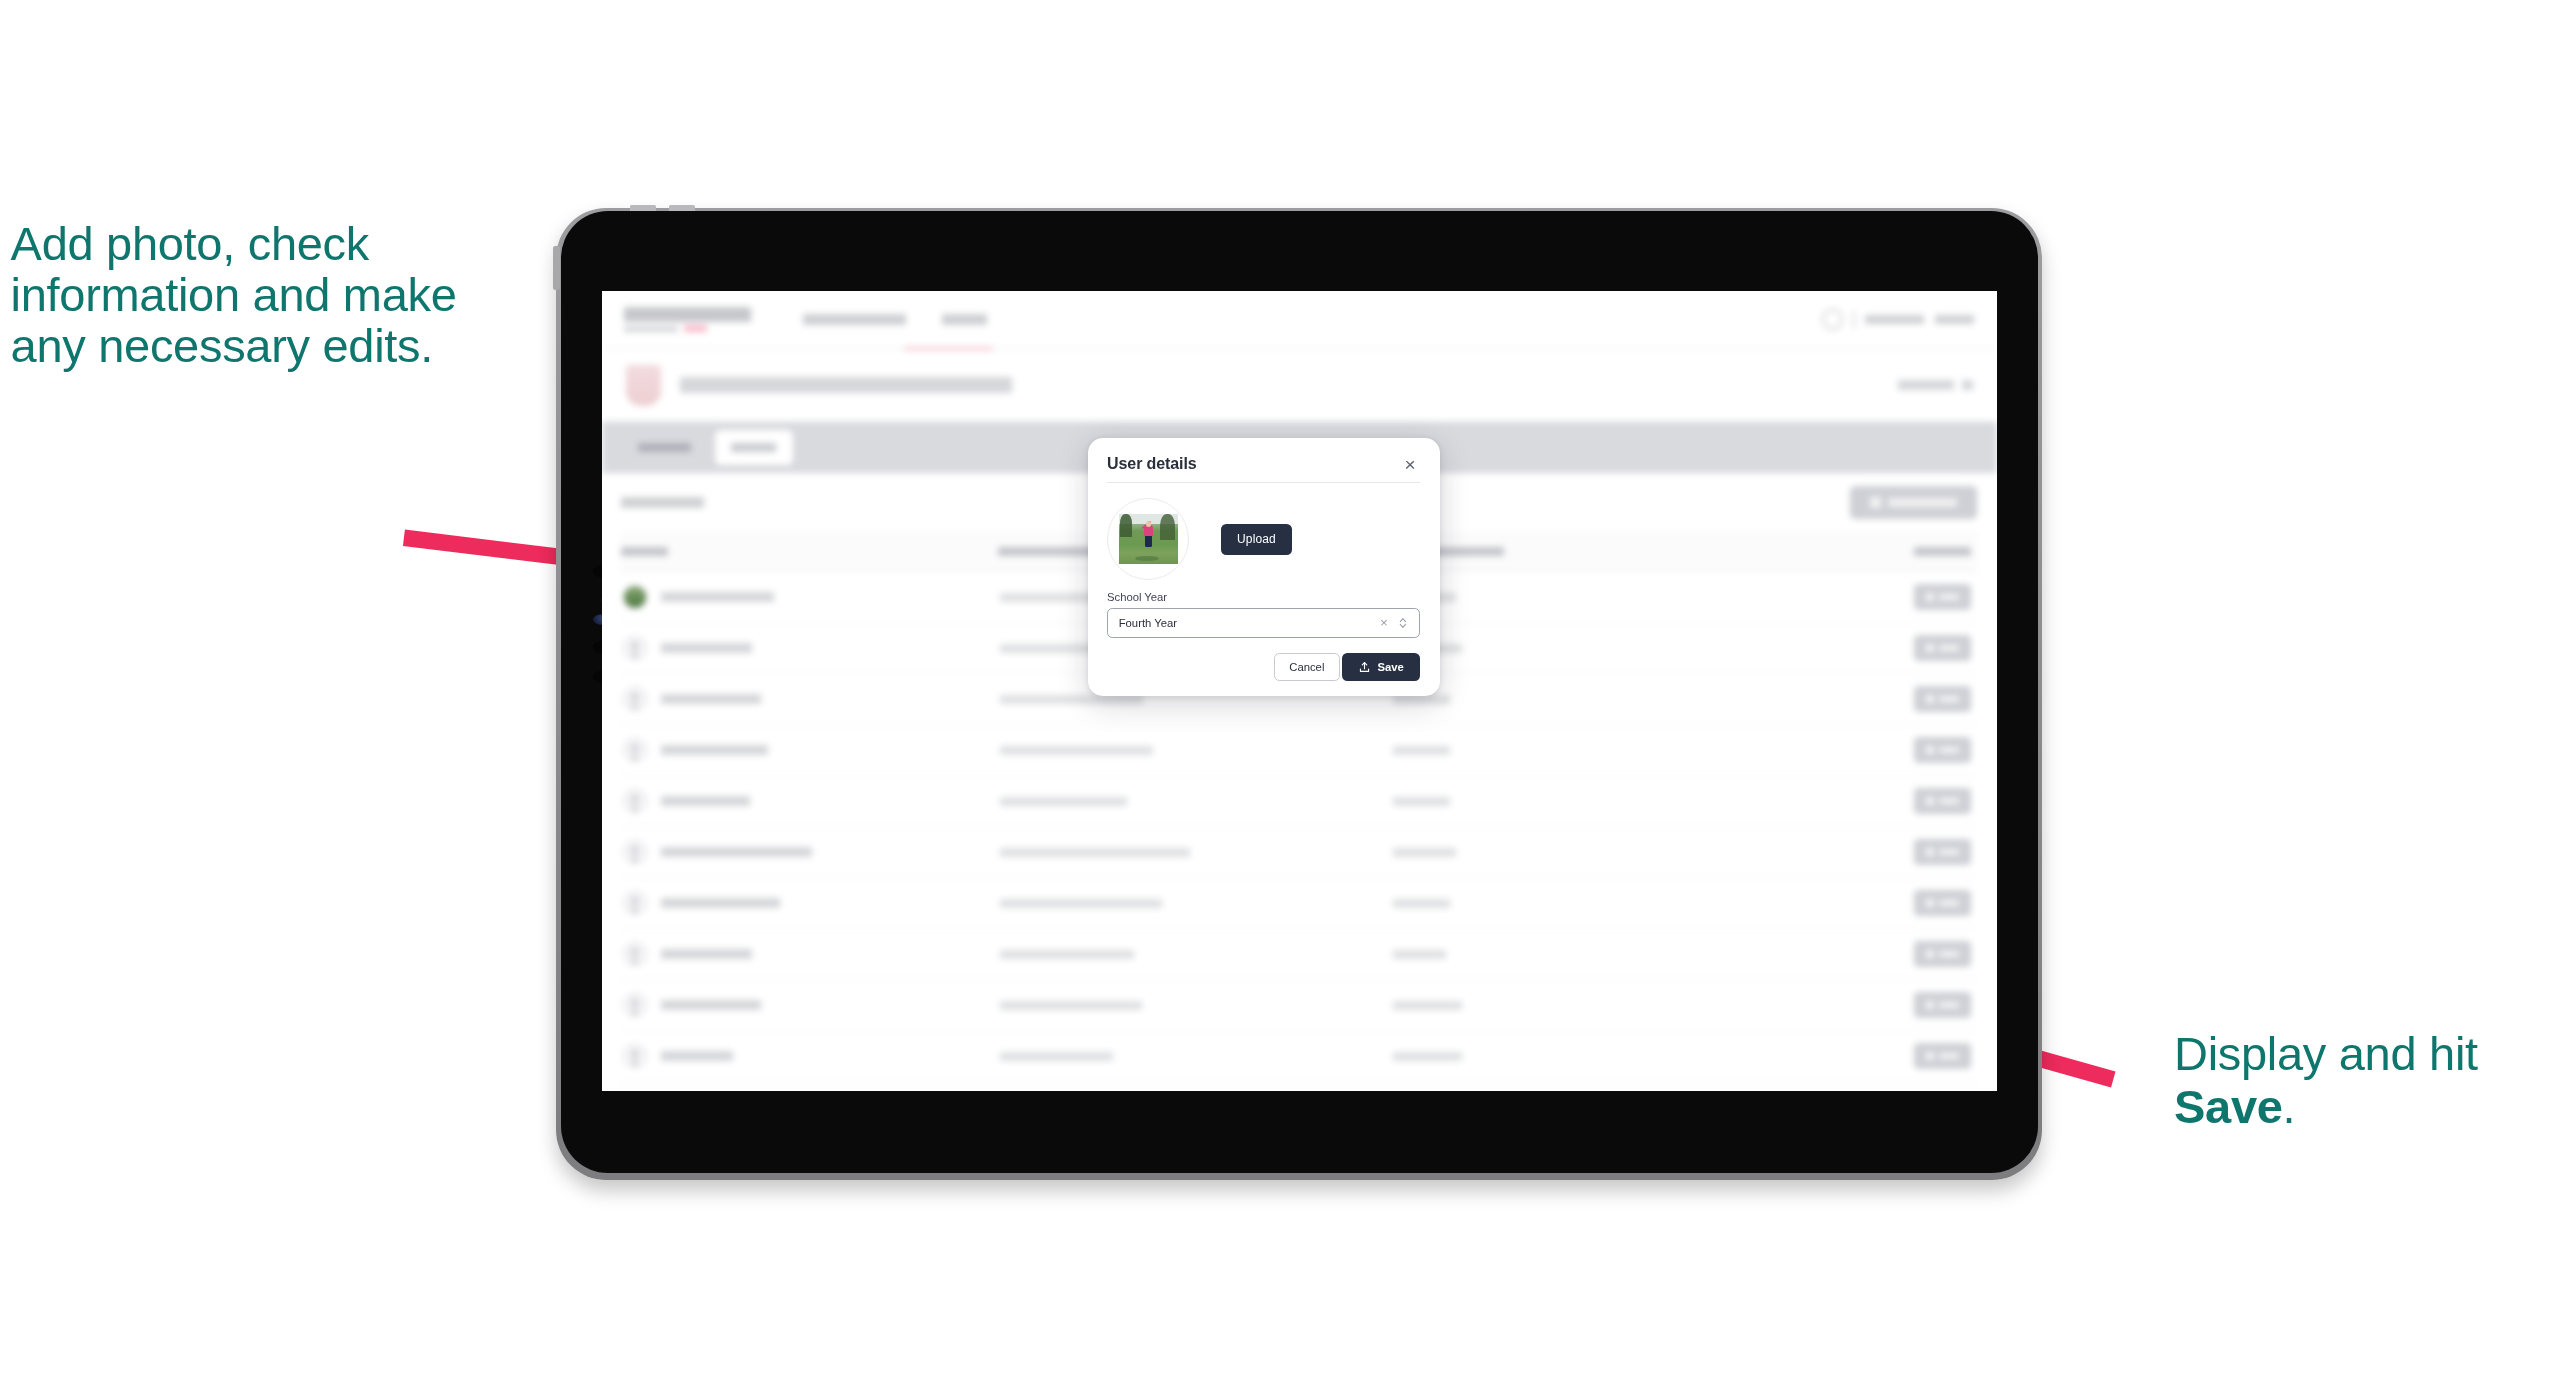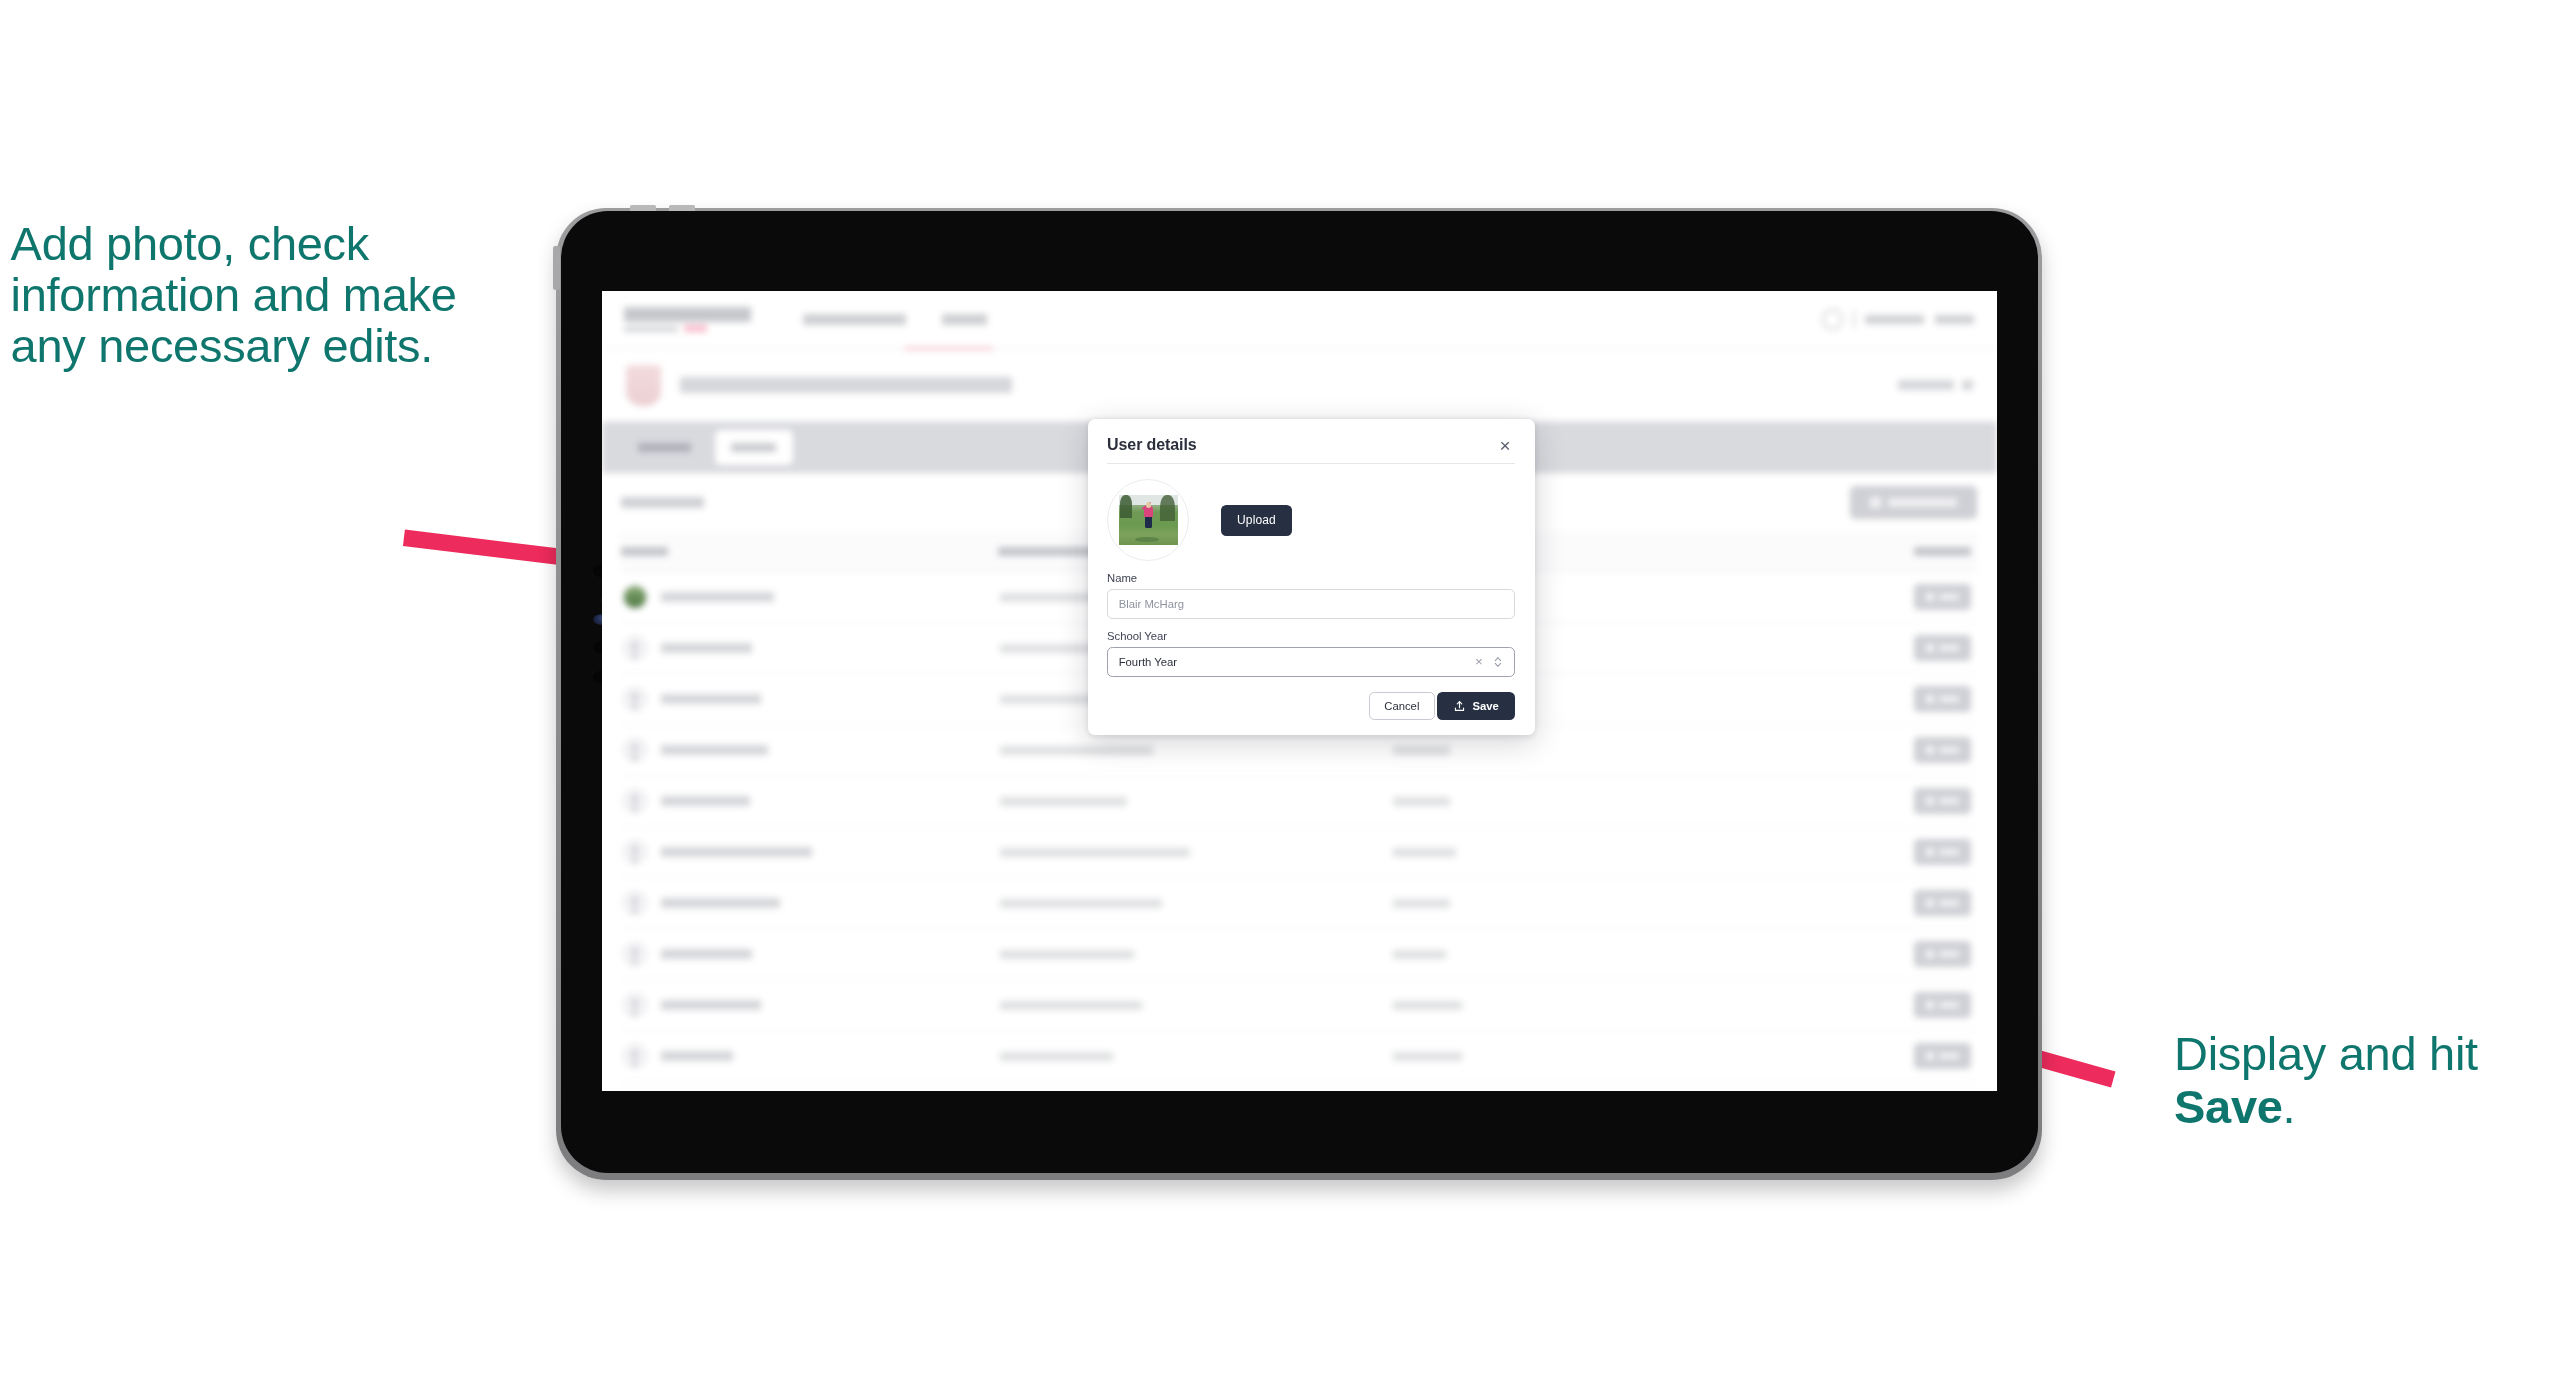--- a/index.html
+++ b/index.html
@@ -271,24 +271,24 @@
 
   
   #modal-scrim {
     position: absolute;
     inset: 0;
     background: rgba(255,255,255,0.0);
   }
   #modal {
     position: absolute;
     left: 486px;
-    top: 128px;
-    width: 447px;
+    top: 147px;
+    width: 352px;
     background: #ffffff;
-    border-radius: 7px;
+    border-radius: 15px;
     box-shadow: 0 7.5px 30px rgba(20,24,40,0.18), 0 1.5px 6px rgba(20,24,40,0.10);
     padding: 16.6px 19.6px 15px 19.6px;
     box-sizing: border-box;
     font-family: "Liberation Sans", sans-serif;
   }
   #modal-head {
     display:flex; align-items:flex-start; justify-content:space-between;
     border-bottom: 0.8px solid #e6e7eb;
     padding-bottom: 8.3px;
   }
@@ -733,21 +733,20 @@
               <div class="golfer-legs"></div>
               <div class="golfer-body"></div>
               <div class="golfer-arm"></div>
               <div class="golfer-head"></div>
             </div>
           </div>
           <button id="upload-button">Upload</button>
         </div>
 
         <div id="modal-fields">
-            <div class="field"><label class="field-label">Name</label><input class="field-input" type="text" placeholder="Blair McHarg" style=""></div>
           </div>
 
         <div class="field">
           <label class="field-label">School Year</label>
           <div class="select-wrap">
             <div class="select-box">
               <span>Fourth Year</span>
             </div>
             <button class="select-clear">×</button>
             <div class="select-chevrons">

